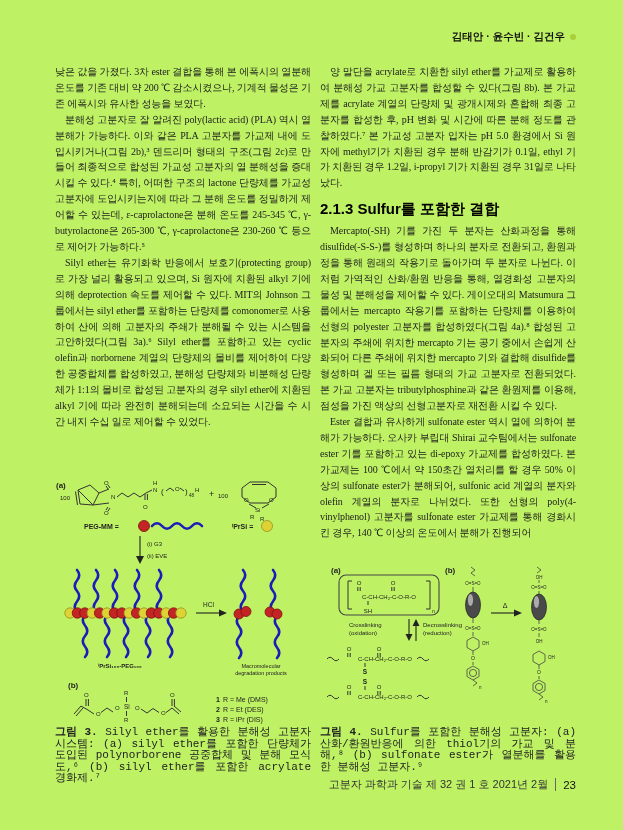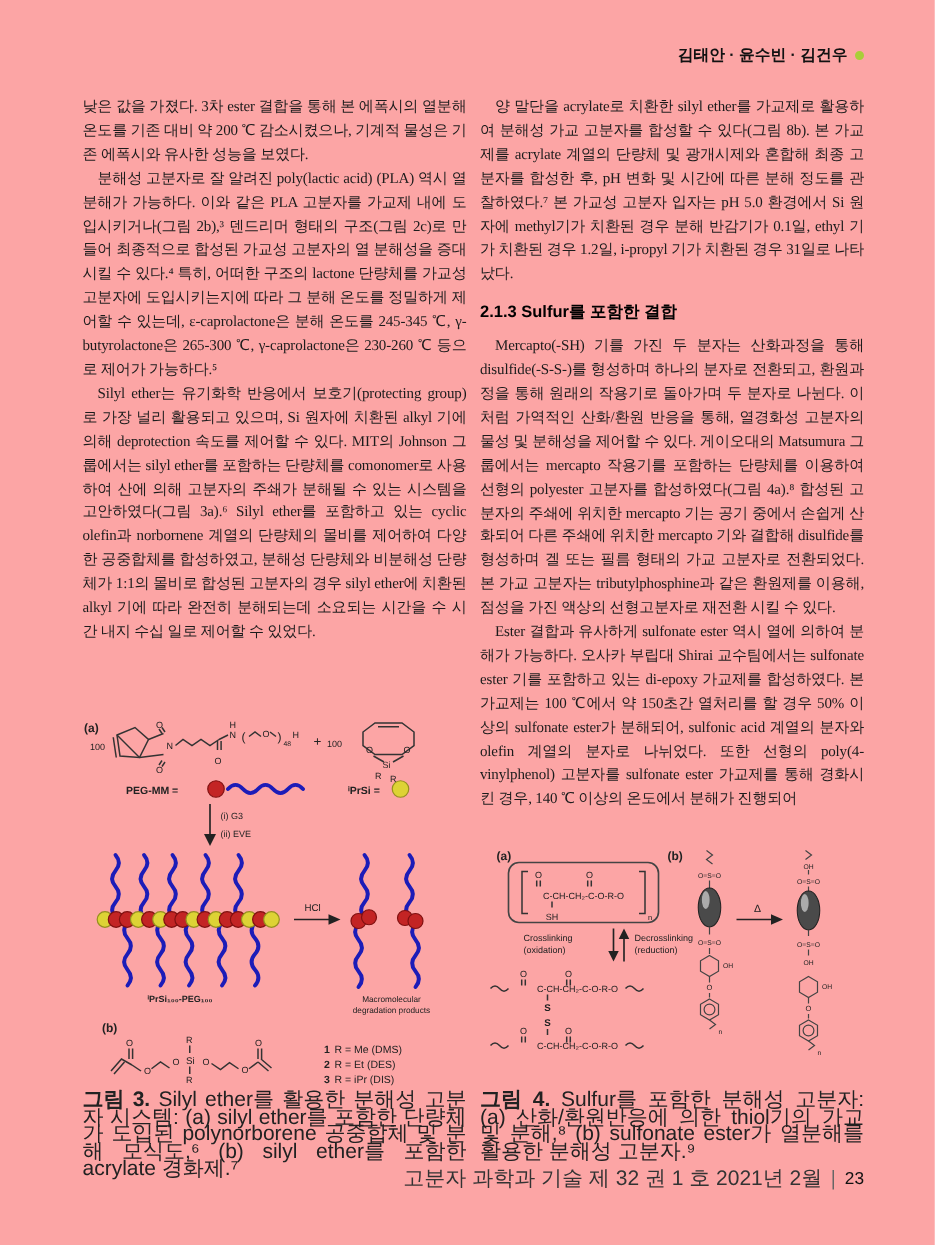--- a/index.html
+++ b/index.html
@@ -1,51 +1,51 @@
 <!DOCTYPE html>
 <html><head>
 <meta charset="utf-8">
 <style>
   * { margin:0; padding:0; box-sizing:border-box; }
   html,body { width:623px; height:830px; }
   body { position:relative; background:#ffffff; color:#1c1c1c;
          font-family:"Liberation Serif", serif; overflow:hidden; }
 
-  .page { position:absolute; inset:0; background:#fca5a5;padding-left:45px; }
+  .page { position:absolute; inset:0; background:#bef264;padding-left:45px; }
 
   .header { position:absolute; top:30px; left:300px; width:276px;
             display:flex; justify-content:flex-end; align-items:center; gap:5px;
             font-family:"Liberation Sans", sans-serif; font-weight:bold;
             font-size:10.5px; color:#111; }
   .orcid { width:5px; height:5px; border-radius:50%;
            border:3px solid #a9ce39; background:#fff; flex:0 0 auto; }
 
   .col { position:absolute; top:64px; width:256px; font-size:10px;
          line-height:15.9px; text-align:justify; letter-spacing:-0.1px;
          overflow:hidden; }
   .col-left  { left:55px;  height:414px; }
   .col-right { left:320px; height:500px; }
   .col p.indent { text-indent:10px; }
-  .col h3 { font-family:"Liberation Sans", sans-serif; font-size:11px;
+  .col h3 { font-family:"Liberation Sans", sans-serif; font-size:15px;
             color:#000; margin:10px 0 6px; letter-spacing:0; }
 
   .fig { position:absolute; }
   #fig3 { left:54px;  top:478px; width:258px; height:246px; }
   #fig4 { left:321px; top:563px; width:254px; height:162px; }
 
-  .caption { position:absolute; width:256px; font-family:Liberation Sans, sans-serif;
-             font-size:14px; line-height:11.6px; text-align:justify; color:#222; }
+  .caption { position:absolute; width:256px; font-family:Liberation Mono, monospace;
+             font-size:11px; line-height:11.6px; text-align:justify; color:#222; }
   #cap3 { left:55px;  top:727px; }
   #cap4 { left:320px; top:727px; }
   .caption b { font-weight:bold; }
 
   .footer { position:absolute; top:777px; left:260px; width:316px;
             display:flex; justify-content:flex-end; align-items:center;
             font-family:"Liberation Sans", sans-serif; }
-  .footer .journal { font-size:14px; color:#333; }
+  .footer .journal { font-size:11px; color:#333; }
   .footer .divider { width:1px; height:13px; background:#666; margin:0 7px; }
   .footer .pageno { font-size:11.5px; font-weight:normal; color:#111; }
 
   
   svg text { font-family:"Liberation Sans", sans-serif; fill:#222; }
   .t45{font-size:4.5px}.t5{font-size:5px}.t55{font-size:5.5px}.t6{font-size:6px}
   .t65{font-size:6.5px}.t7{font-size:7px}.t8{font-size:8px}.t9{font-size:9px}
   .bld{font-weight:bold}.mid{text-anchor:middle}
   .bond{stroke:#333;stroke-width:1;fill:none}
   .bondThin{stroke:#444;stroke-width:0.8;fill:none}

